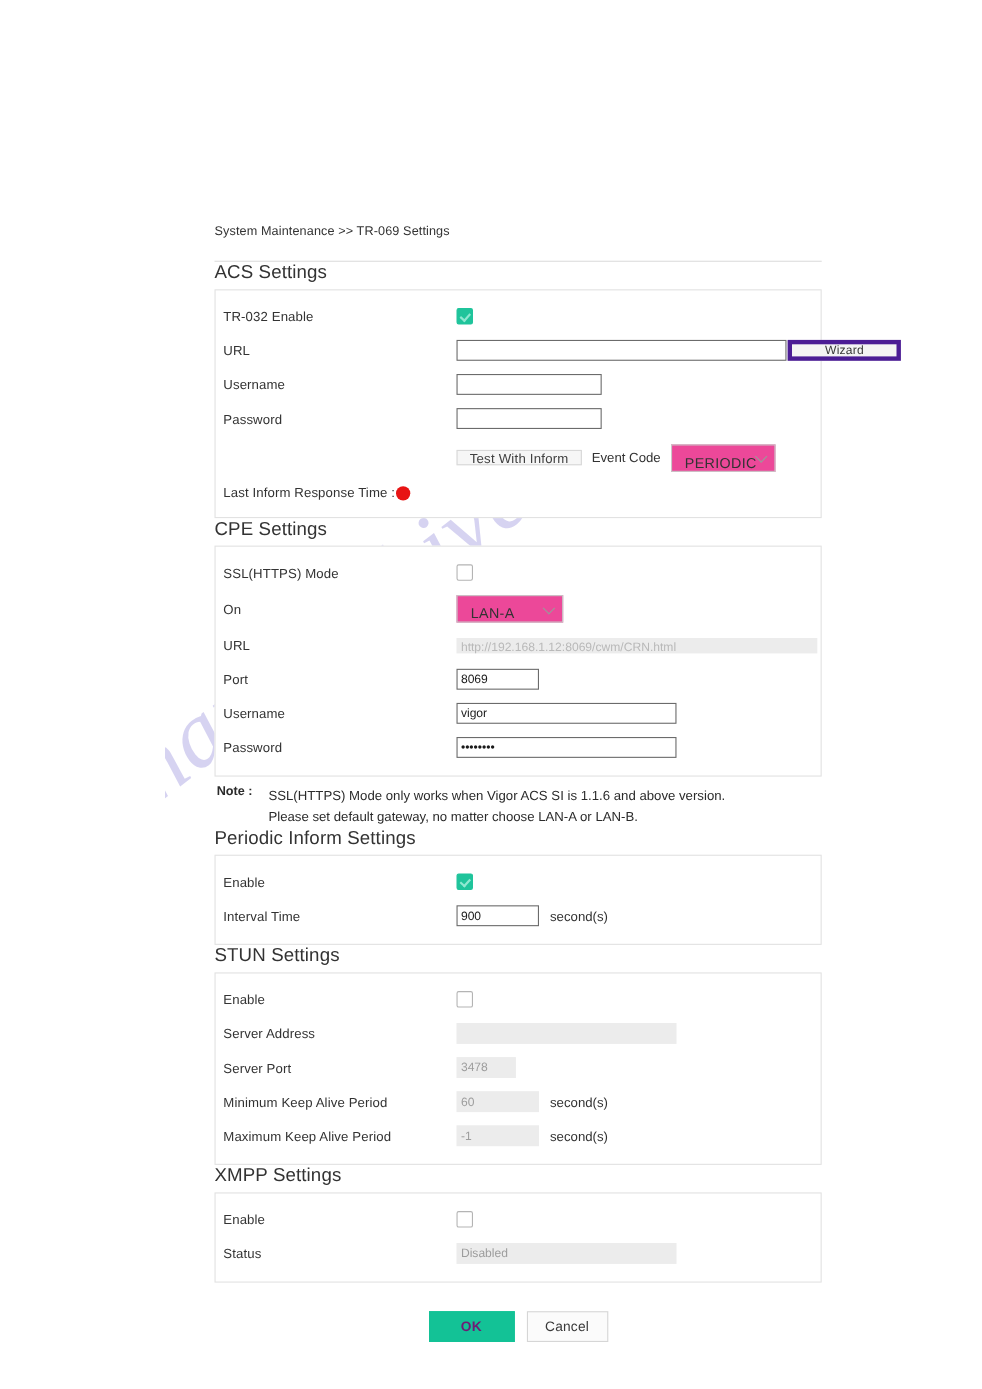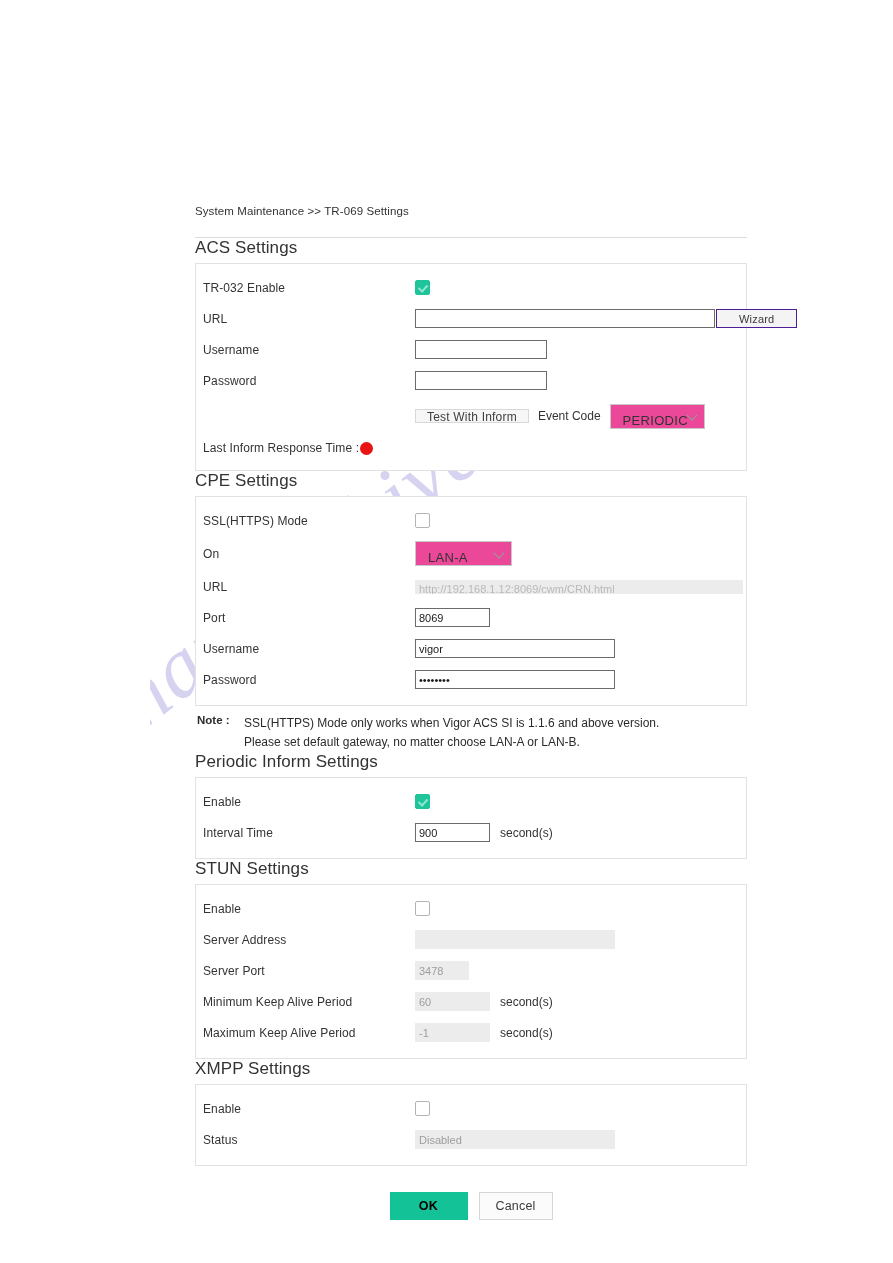--- a/index.html
+++ b/index.html
@@ -180,24 +180,24 @@
     color: #404040;
     background: #f6f6f6;
     border: 1px solid #d8d8d8;
     height: 26px;
     padding: 0 14px;
     cursor: pointer;
     letter-spacing: 0.2px;
   }
   .btn-wizard {
     height: 19px;
-    padding: 0 22px;
+    padding: 0 30px;
     font-size: 11px;
     background: #f4f4f4;
-    border: 1px solid #4c1d95;
+    border: 4px solid #4c1d95;
     color: #3a3a3a;
     margin-left: 1px;
   }
   .btn-test {
     height: 14px;
     padding: 0 11px;
     font-size: 12px;
   }
 
   
@@ -270,21 +270,21 @@
 
   .actions {
     display: flex;
     justify-content: center;
     gap: 11px;
     margin-top: 26px;
   }
   .btn-ok {
     background: #13c296;
     border: 1px solid #13c296;
-    color: #000000;
+    color: #701a75;
     width: 78px;
     height: 28px;
     font-size: 12.5px;
     font-weight: bold;
     letter-spacing: 0.3px;
   }
   .btn-cancel {
     background: #fbfbfb;
     border: 1px solid #d6d6d6;
     color: #3a3a3a;

